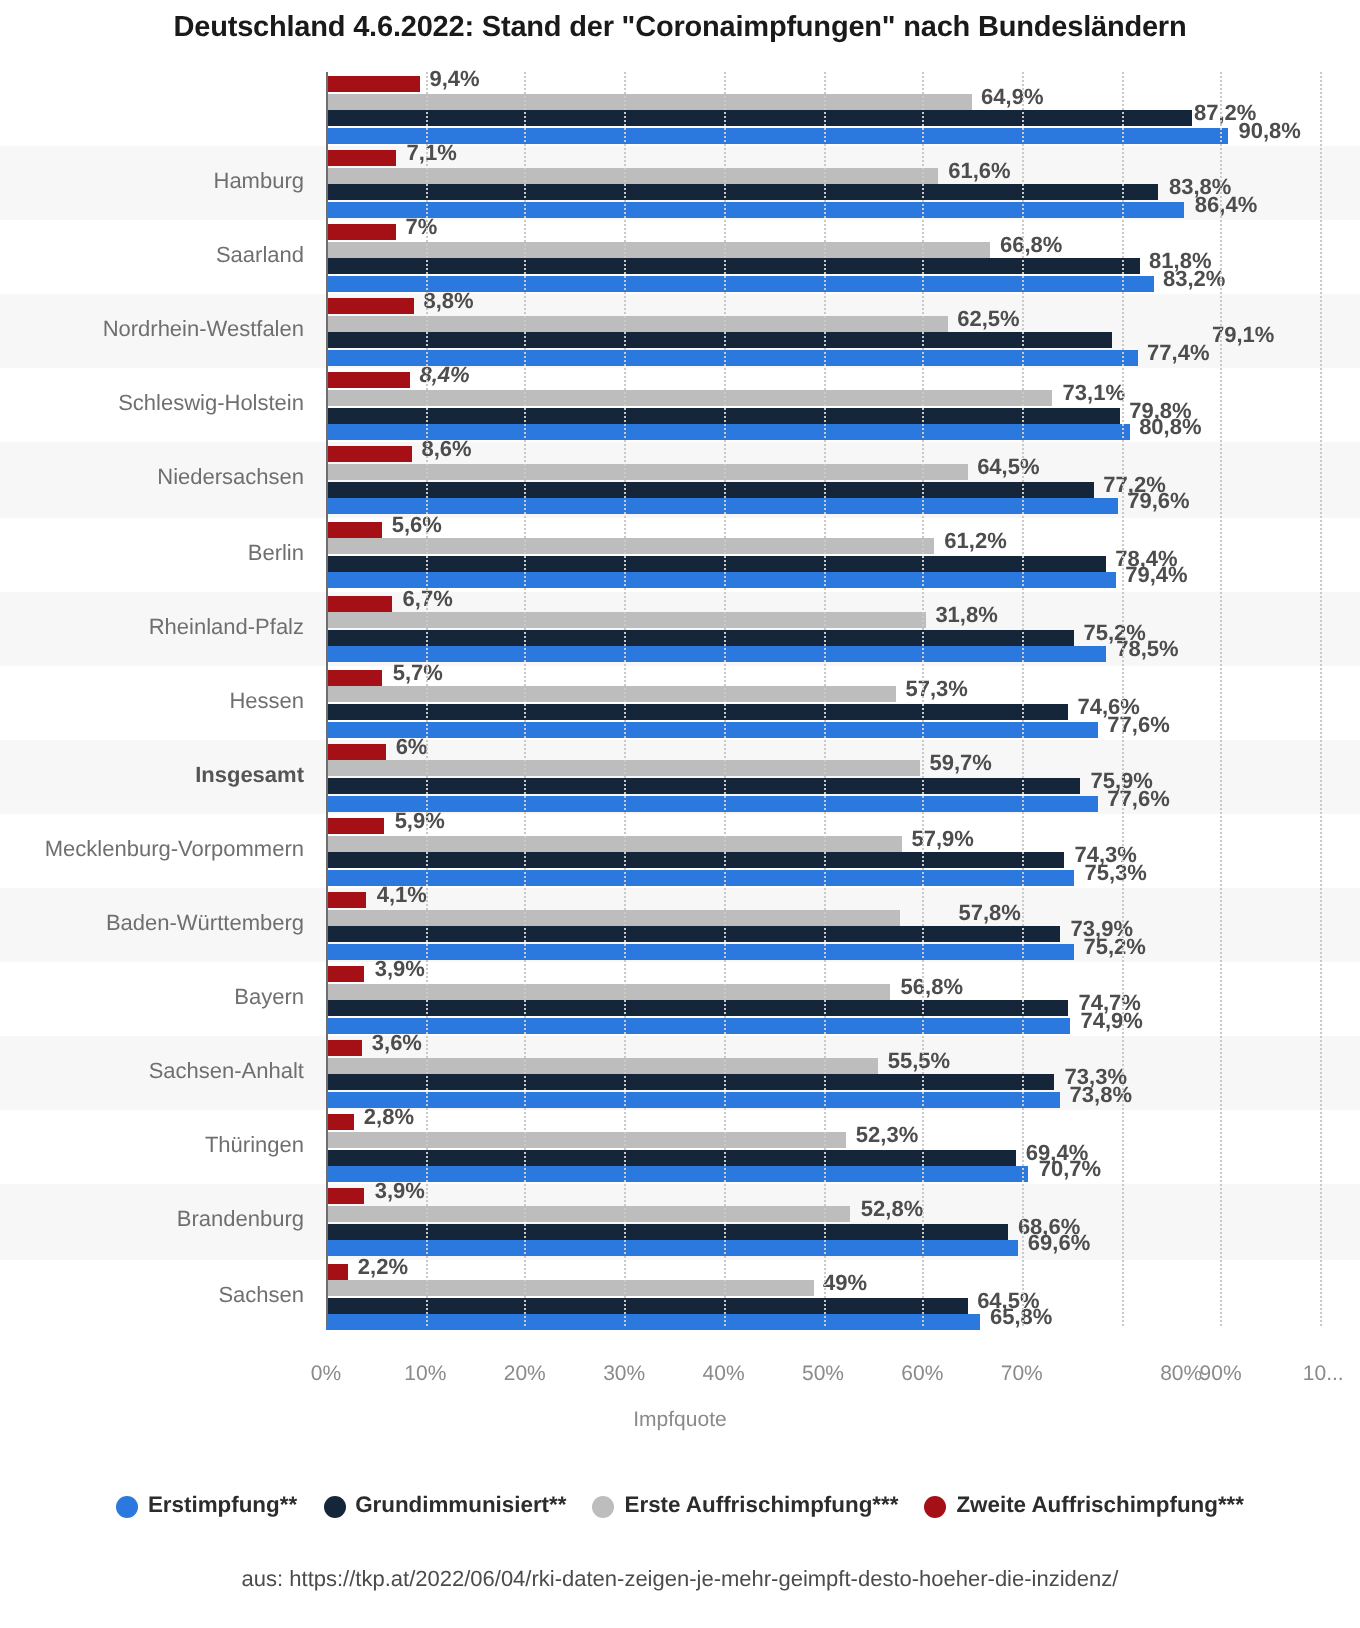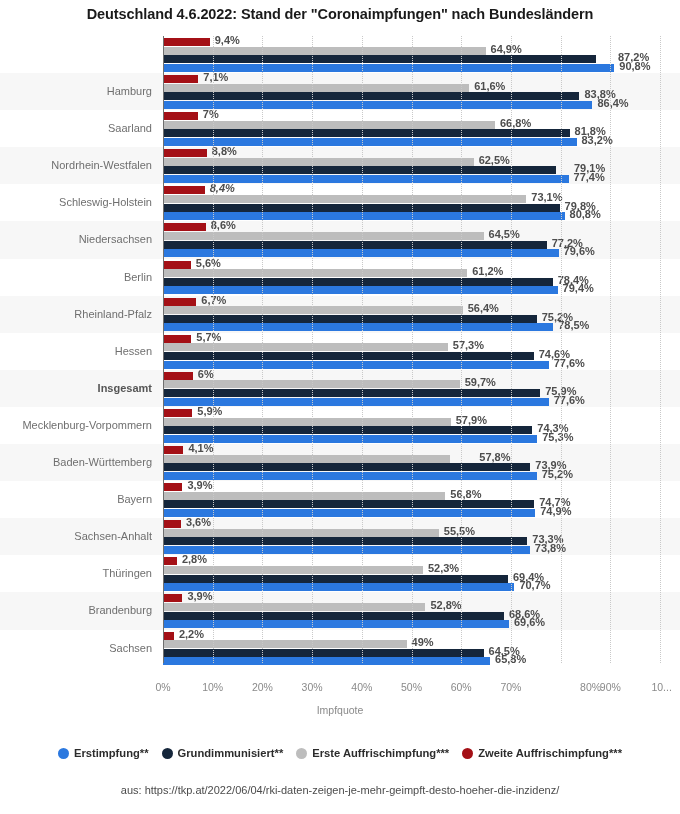--- a/index.html
+++ b/index.html
@@ -215,21 +215,21 @@
           <div class="bar-line b0">
             <div class="bar c-red" title="Zweite Auffrischimpfung***: 9,4%" style="width: 46.718px;"></div>
             <div class="bar-value" style="left: 46.718px;">9,4%</div>
           </div>
           <div class="bar-line b1">
             <div class="bar c-gray" title="Erste Auffrischimpfung***: 64,9%" style="width: 322.553px;"></div>
             <div class="bar-value" style="left: 322.553px;">64,9%</div>
           </div>
           <div class="bar-line b2">
             <div class="bar c-navy" title="Grundimmunisiert**: 87,2%" style="width: 433.384px;"></div>
-            <div class="bar-value" style="left: 450px;">87,2%</div>
+            <div class="bar-value" style="left: 429px;">87,2%</div>
           </div>
           <div class="bar-line b3">
             <div class="bar c-blue" title="Erstimpfung**: 90,8%" style="width: 451.276px;"></div>
             <div class="bar-value" style="left: 451.276px;">90,8%</div>
           </div>
         </div>
       </div>
       <div class="row even">
         <div class="row-label">Hamburg</div>
         <div class="bars">
@@ -278,21 +278,21 @@
           <div class="bar-line b0">
             <div class="bar c-red" title="Zweite Auffrischimpfung***: 8,8%" style="width: 43.736px;"></div>
             <div class="bar-value" style="left: 43.736px;">8,8%</div>
           </div>
           <div class="bar-line b1">
             <div class="bar c-gray" title="Erste Auffrischimpfung***: 62,5%" style="width: 310.625px;"></div>
             <div class="bar-value" style="left: 310.625px;">62,5%</div>
           </div>
           <div class="bar-line b2">
             <div class="bar c-navy" title="Grundimmunisiert**: 79,1%" style="width: 393.127px;"></div>
-            <div class="bar-value" style="left: 379px; padding-left: 32px;">79,1%</div>
+            <div class="bar-value" style="left: 411px; padding-left: 32px;">79,1%</div>
           </div>
           <div class="bar-line b3">
             <div class="bar c-blue" title="Erstimpfung**: 81,6%" style="width: 405.552px;"></div>
             <div class="bar-value" style="left: 405.552px;">77,4%</div>
           </div>
         </div>
       </div>
       <div class="row odd">
         <div class="row-label">Schleswig-Holstein</div>
         <div class="bars">
@@ -358,21 +358,21 @@
       </div>
       <div class="row even">
         <div class="row-label">Rheinland-Pfalz</div>
         <div class="bars">
           <div class="bar-line b0">
             <div class="bar c-red" title="Zweite Auffrischimpfung***: 6,7%" style="width: 33.299px;"></div>
             <div class="bar-value" style="left: 33.299px;">6,7%</div>
           </div>
           <div class="bar-line b1">
             <div class="bar c-gray" title="Erste Auffrischimpfung***: 60,3%" style="width: 299.691px;"></div>
-            <div class="bar-value" style="left: 299.691px;">56,4%</div>
+            <div class="bar-value" style="left: 299.691px;">31,8%</div>
           </div>
           <div class="bar-line b2">
             <div class="bar c-navy" title="Grundimmunisiert**: 75,2%" style="width: 373.744px;"></div>
             <div class="bar-value" style="left: 373.744px;">75,2%</div>
           </div>
           <div class="bar-line b3">
             <div class="bar c-blue" title="Erstimpfung**: 78,5%" style="width: 390.145px;"></div>
             <div class="bar-value" style="left: 390.145px;">78,5%</div>
           </div>
         </div>

